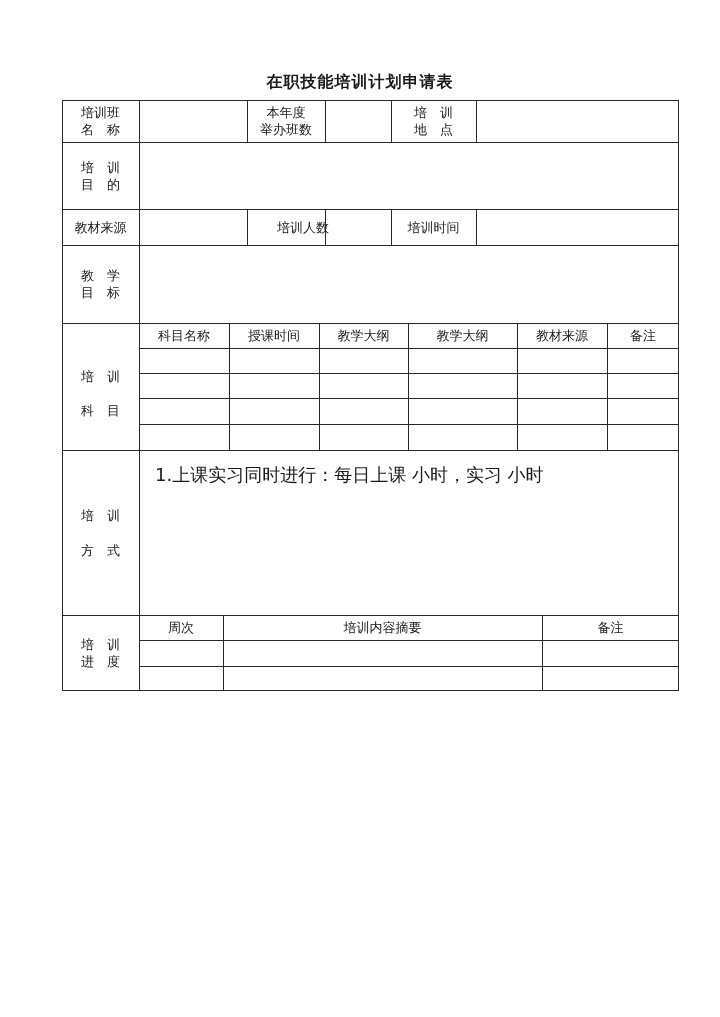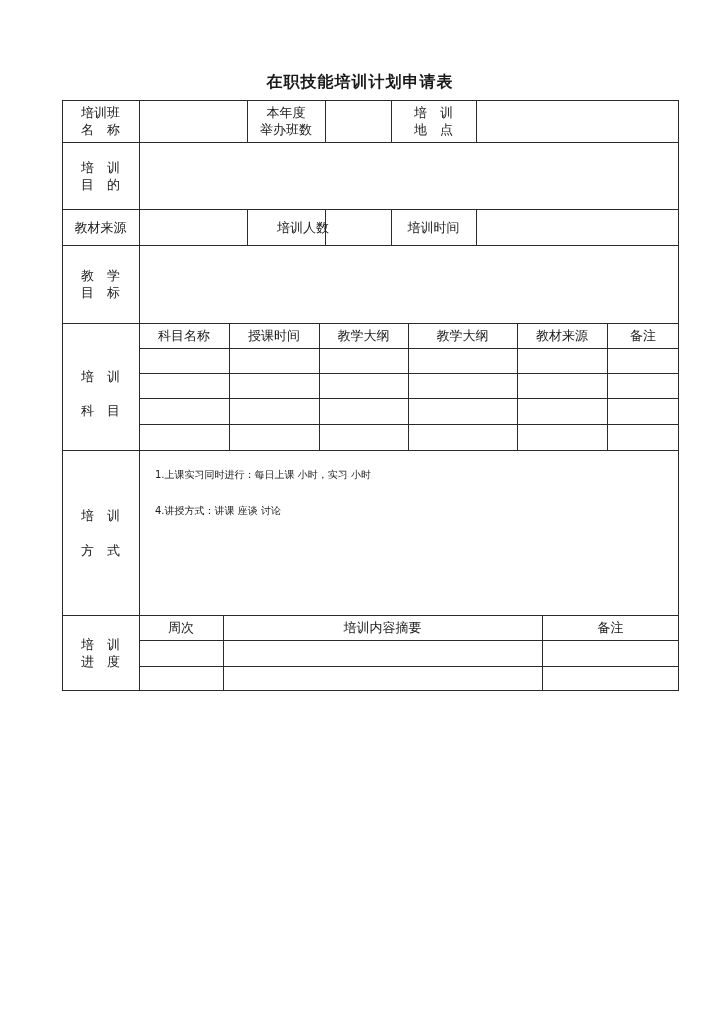--- a/index.html
+++ b/index.html
@@ -61,21 +61,21 @@
       align-items: center;
     }
     .label2 span {
       display: block;
       white-space: pre;
     }
     .method-list {
       position: absolute;
       left: 155px;
       top: 466px;
-      font-size: 10px;
+      font-size: 18px;
       line-height: 17px;
     }
     .method-list div {
       height: 35.5px;
       white-space: pre;
     }
   </style>
 </head>
 <body>
 
@@ -191,21 +191,20 @@
 <div class="cell" style="left:409px;top:425px;width:108px;height:25px;"></div>
 <div class="cell" style="left:518px;top:425px;width:89px;height:25px;"></div>
 <div class="cell" style="left:608px;top:425px;width:70px;height:25px;"></div>
 
 <div class="cell label2" style="left:62px;top:450px;width:77px;height:165px;">
   <span>培　训</span>
   <span style="margin-top:18px;">方　式</span>
 </div>
 <div class="method-list">
   <div>1.上课实习同时进行：每日上课 小时，实习 小时</div>
-  <div>4.讲授方式：讲课 座谈 讨论</div>
 </div>
 
 <div class="cell label2" style="left:62px;top:615px;width:77px;height:76px;">
   <span>培　训</span>
   <span>进　度</span>
 </div>
 <div class="cell" style="left:139px;top:615px;width:84px;height:25px;">周次</div>
 <div class="cell" style="left:223px;top:615px;width:319px;height:25px;">培训内容摘要</div>
 <div class="cell" style="left:542px;top:615px;width:137px;height:25px;">备注</div>
 

